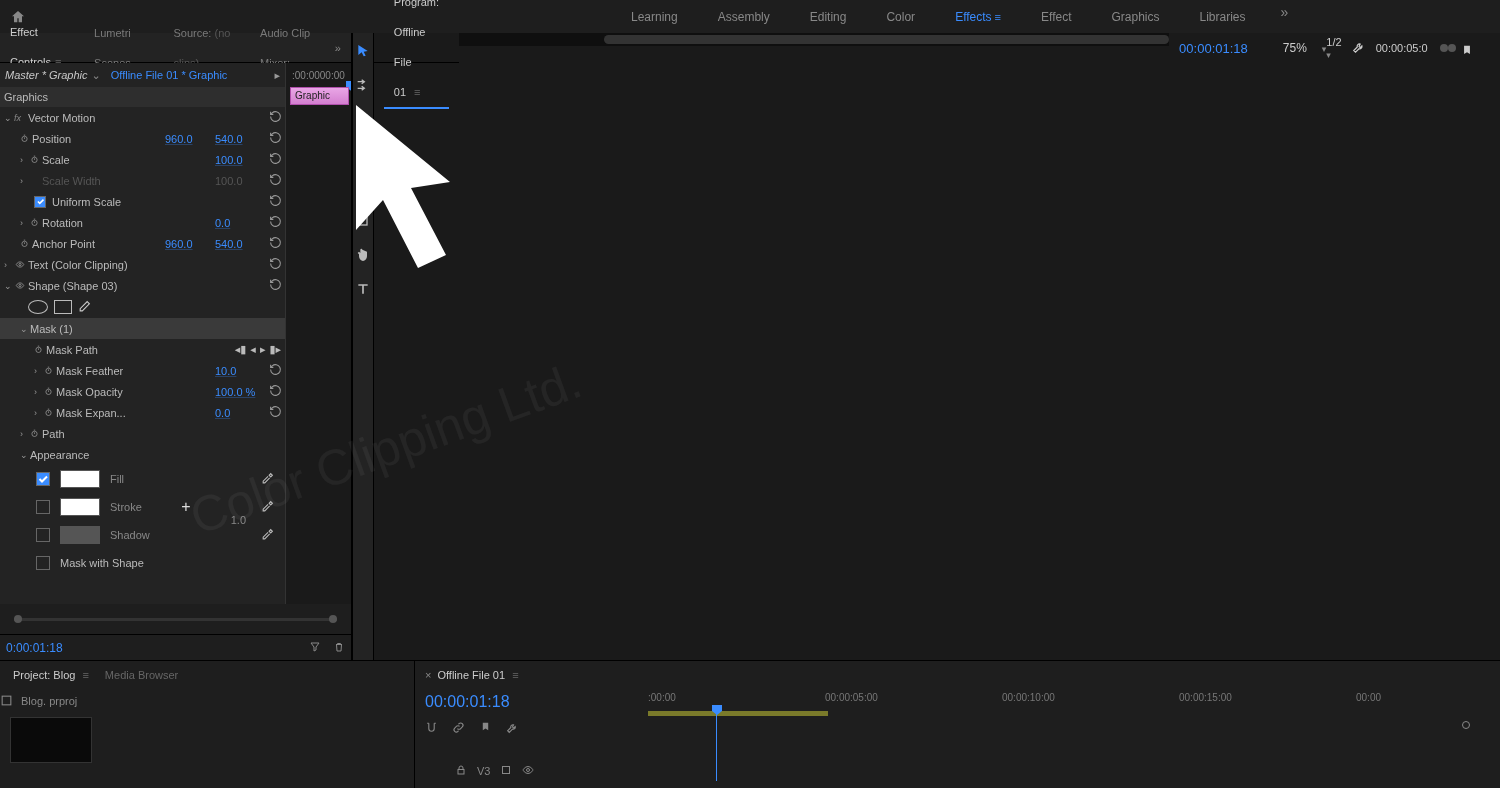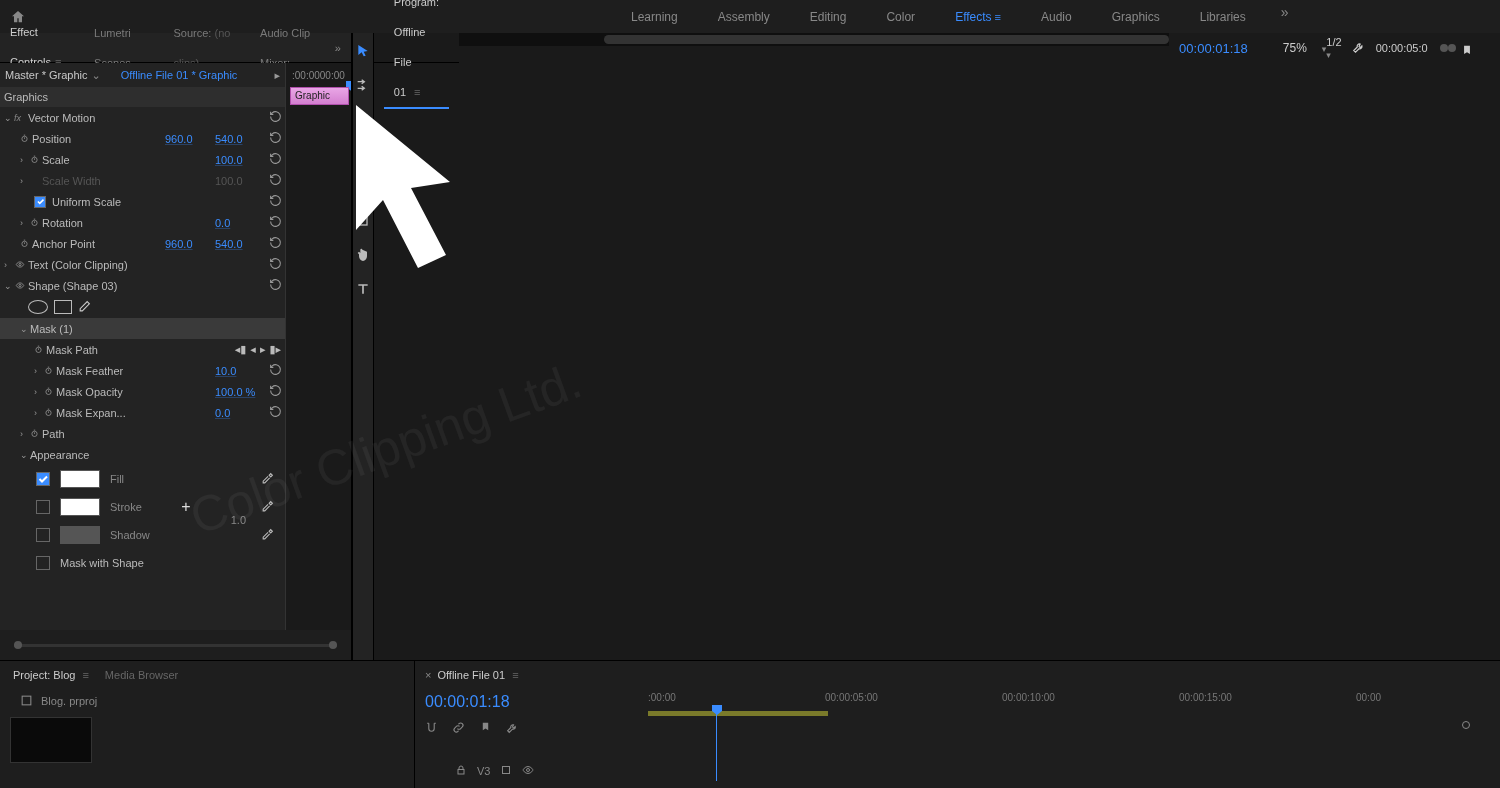--- a/index.html
+++ b/index.html
@@ -26,22 +26,22 @@
 .main { display: flex; height: 627px; }
 .left-col { width: 495px; background: #232323; display: flex; flex-direction: column; border-right: 1px solid #000; }
 .right-col { flex: 1; display: flex; flex-direction: row; }
 
 
 .ec-body { flex: 1; display: flex; overflow: hidden; position: relative; }
 .ec-props { width: 285px; background: #232323; overflow-y: auto; }
 .ec-timeline { flex: 1; background: #1a1a1a; position: relative; border-left: 1px solid #333; }
 
 .ec-header-row { display: flex; align-items: center; height: 24px; padding: 0 5px; font-size: 11px; color: #999; }
-.ec-header-row .master { color: #c8c8c8; }
-.ec-header-row .clipname { color: #3a8cff; margin-left: 16px; text-align: center; }
+.ec-header-row .master { color: #c8c8c8; font-style: italic; }
+.ec-header-row .clipname { color: #3a8cff; margin-left: 6px; text-align: center; }
 .ec-header-row .chev { color: #888; margin: 0 4px; }
 .ec-header-row .play-icon { margin-left: auto; color: #999; }
 
 .ec-section-head { background: #2e2e2e; height: 20px; line-height: 20px; padding-left: 4px; color: #bbb; font-size: 11px; }
 
 .prop-row { display: flex; align-items: center; height: 21px; padding-left: 4px; position: relative; }
 .prop-row .tw { width: 10px; color: #999; font-size: 9px; }
 .prop-row .eye { width: 14px; }
 .prop-row .eye svg { width: 12px; height: 9px; }
 .prop-row .fx { width: 14px; color: #888; font-size: 9px; font-style: italic; }
@@ -138,21 +138,21 @@
 .prog-transport .tbtn { color: #ccc; width: 18px; height: 18px; display: flex; align-items: center; justify-content: center; cursor: pointer; }
 .prog-transport .tbtn svg { width: 14px; height: 14px; }
 .prog-transport .gap { width: 20px; }
 
 
 .bottom { height: 128px; display: flex; background: #ffffff; border-top: 1px solid #000; }
 .project-panel { width: 415px; background: #1e1e1e; border-right: 1px solid #000; }
 .pp-tabs { height: 28px; display: flex; align-items: center; padding: 0 5px; }
 .pp-tabs .t { color: #ccc; font-size: 11px; padding: 0 8px; }
 .pp-tabs .t.dim { color: #666; }
-.pp-row { height: 24px; display: flex; align-items: center; padding: 0 20px; color: #888; }
+.pp-row { height: 24px; display: flex; align-items: center; padding: 0 0; color: #888; }
 .pp-row .bin-icon { margin-right: 8px; }
 .pp-search { height: 30px; display: flex; align-items: center; padding: 0 8px; gap: 10px; }
 .pp-search .sbox { flex: 1; height: 18px; background: #2a2a2a; border: 1px solid #383838; display: flex; align-items: center; padding-left: 4px; max-width: 170px; }
 .pp-search .sbox svg { width: 11px; height: 11px; }
 .pp-search .icon-btn { color: #888; }
 .pp-search .count { margin-left: 15px; color: #888; }
 .thumb-area { width: 82px; height: 46px; background: #0a0a0a; margin: 4px 10px; border: 1px solid #333; }
 
 .timeline-panel { flex: 1; background: #1e1e1e; display: flex; flex-direction: column; }
 .tl-tabs { height: 28px; display: flex; align-items: center; padding: 0 10px; }
@@ -184,21 +184,21 @@
     <svg viewBox="0 0 24 24" fill="currentColor">
         <path d="M12 3l9 8h-3v9h-5v-6h-2v6H6v-9H3z"></path>
       </svg>
   </span>
   <div class="workspaces">
     <span class="ws-tab">Learning</span>
     <span class="ws-tab">Assembly</span>
     <span class="ws-tab">Editing</span>
     <span class="ws-tab">Color</span>
     <span class="ws-tab active"><span>Effects</span><span class="ws-menu-icon">≡</span></span>
-    <span class="ws-tab">Audio</span>
+    <span class="ws-tab">Effect</span>
     <span class="ws-tab">Graphics</span>
     <span class="ws-tab">Libraries</span>
     <span class="ws-overflow">»</span>
   </div>
 </div>
 
 <div class="main">
 
   <div class="left-col">
     <div class="panel-tabs">
@@ -453,20 +453,31 @@
         </div>
         <div class="ec-clip-bar">Graphic</div>
         <div class="ec-tl-playline"></div>
       </div>
     </div>
 
     <div class="ec-footer">
       <div class="ec-slider-track">
         <span class="dot" style="left:0"></span>
           <span class="dot" style="right:0"></span>
+      </div>
+    </div>
+    <div class="ec-footer" style="height:26px;border-top:1px solid #000">
+      <span class="ec-tc">0:00:01:18</span>
+      <div class="ec-tools">
+        <span><svg width="12" height="12" viewBox="0 0 24 24" fill="none" stroke="currentColor" stroke-width="2">
+              <path d="M4 4h16l-6 8v6l-4 2v-8z"></path>
+            </svg></span>
+        <span><svg width="12" height="12" viewBox="0 0 24 24" fill="none" stroke="currentColor" stroke-width="2">
+              <path d="M6 7h12M9 7V5h6v2m-8 0l1 13h8l1-13"></path>
+            </svg></span>
       </div>
     </div>
   </div>
 
   <div class="tools-strip">
     <span class="tool-btn active">
         <svg viewBox="0 0 24 24" fill="currentColor">
           <path d="M5 3l14 9-6 1 3 6-3 1-3-6-5 4z"></path>
         </svg>
       </span>

